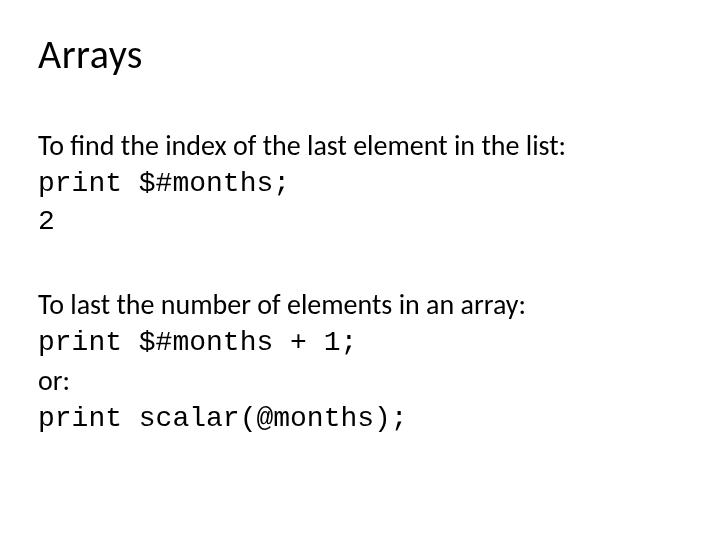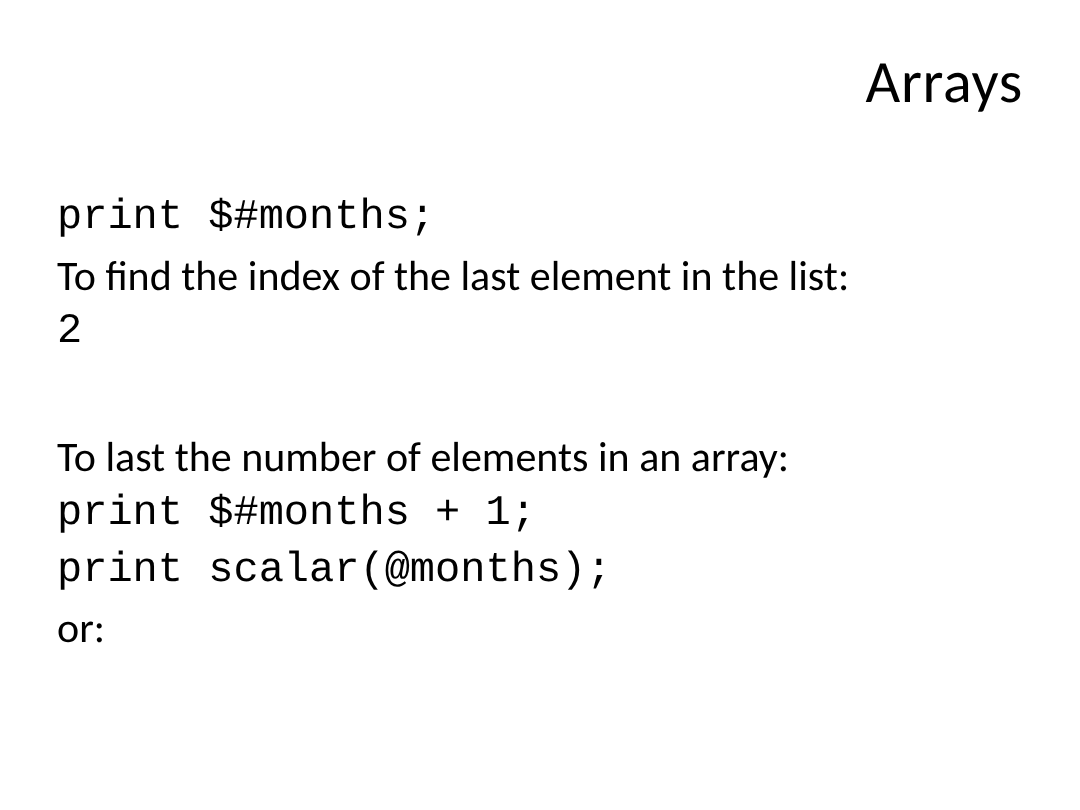--- a/index.html
+++ b/index.html
@@ -12,21 +12,21 @@
     color: #000000;
   }
   .slide {
     width: 720px;
     height: 540px;
     box-sizing: border-box;
     padding: 30px 38px 40px 38px;
     position: relative;
   }
   .title {
-    text-align: right;
+    text-align: left;
     font-size: 40px;
     font-weight: 400;
     margin: 0 0 48px 0;
     letter-spacing: 0.5px;
   }
   .body {
     font-size: 28px;
     line-height: 1.35;
   }
   .para {
@@ -45,26 +45,26 @@
 </style>
 </head>
 <body>
 
 <div class="slide">
   <h1 class="title">Arrays</h1>
 
   <div class="body">
 
     <div class="para">
+      <span class="line">To find the index of the last element in the list:</span>
       <span class="line mono">print $#months;</span>
-      <span class="line">To find the index of the last element in the list:</span>
       <span class="line mono">2</span>
     </div>
 
     <div class="para">
       <span class="line">To last the number of elements in an array:</span>
       <span class="line mono">print $#months + 1;</span>
+      <span class="line">or:</span>
       <span class="line mono">print scalar(@months);</span>
-      <span class="line">or:</span>
     </div>
 
   </div>
 </div>
 
 </body></html>

